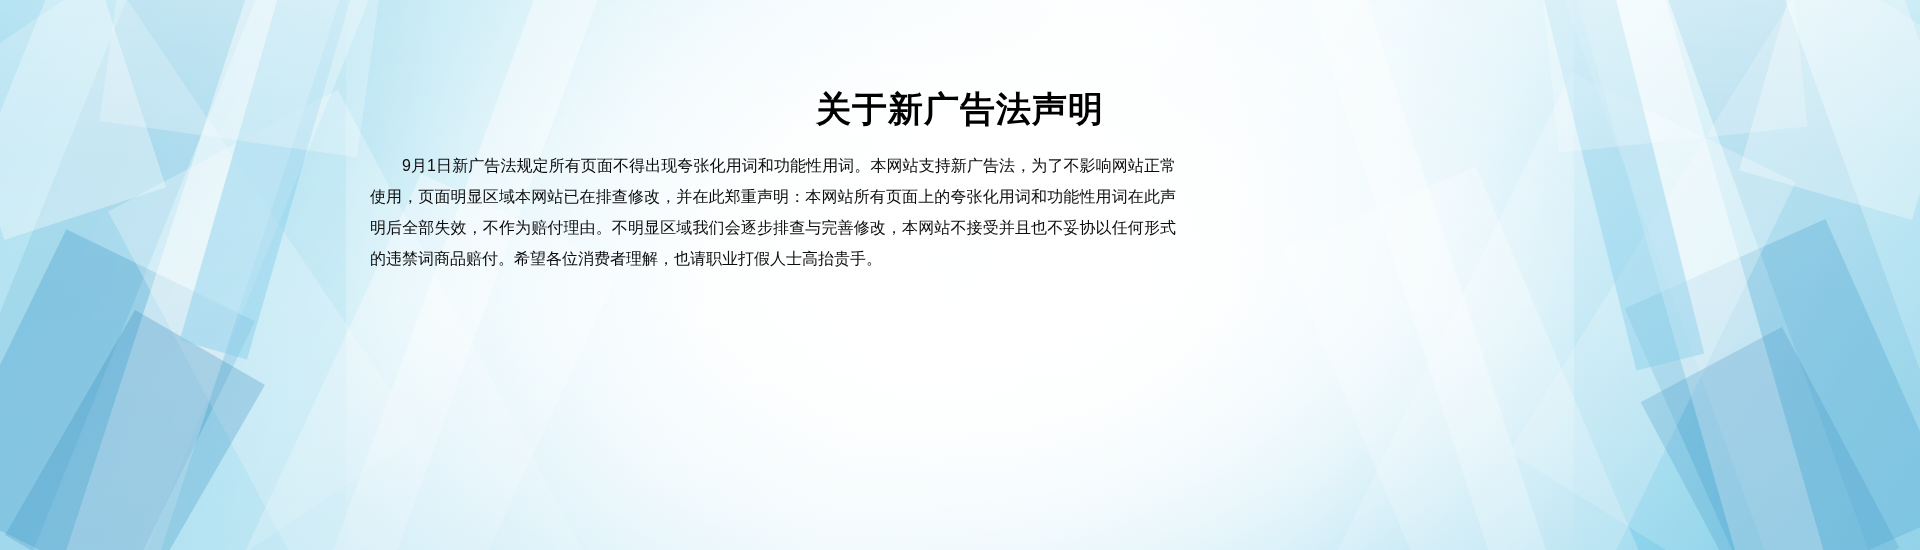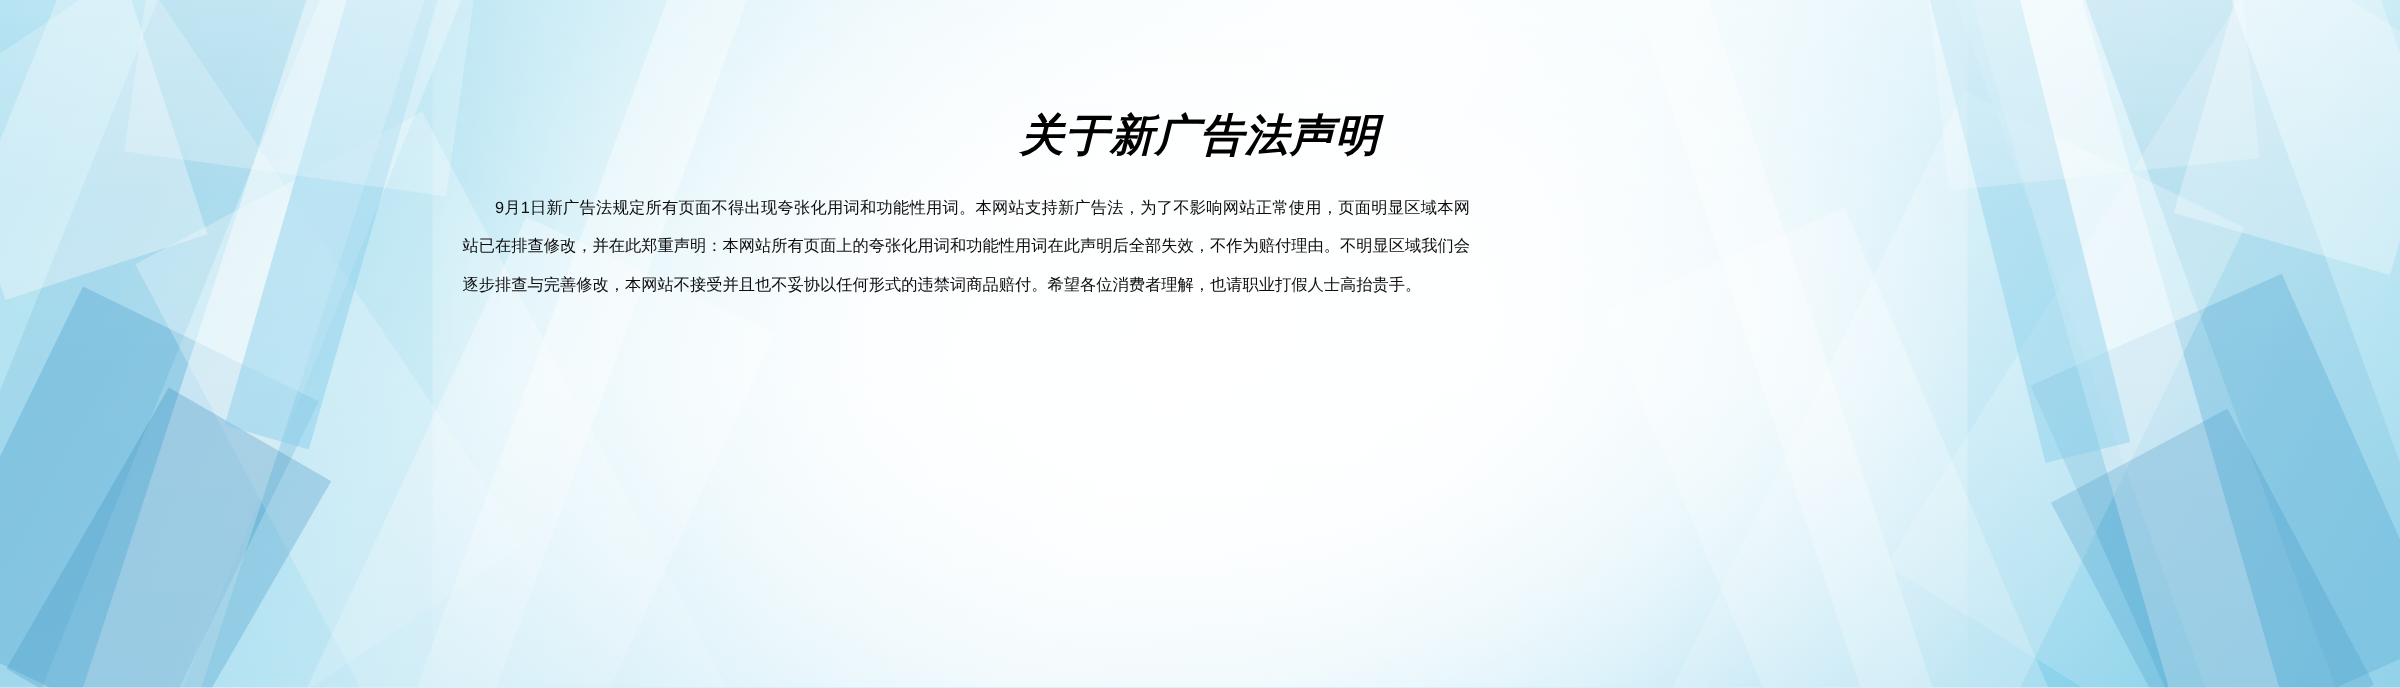--- a/index.html
+++ b/index.html
@@ -113,29 +113,28 @@
     position: absolute;
     left: 0;
     top: 88px;
     width: 1920px;
     text-align: center;
     font-size: 35px;
     font-weight: bold;
     letter-spacing: 1px;
     color: #000000;
     line-height: 1.2;
-    font-style: italic;
   }
   .body-block {
     position: absolute;
     left: 370px;
     top: 150px;
     width: 806px;
     color: #0d0d0d;
-    font-size: 13px;
+    font-size: 16px;
     line-height: 31px;
     text-align: justify;
     text-justify: inter-character;
   }
   .para {
     margin: 0;
   }
   .para.indent {
     text-indent: 2em;
   }

